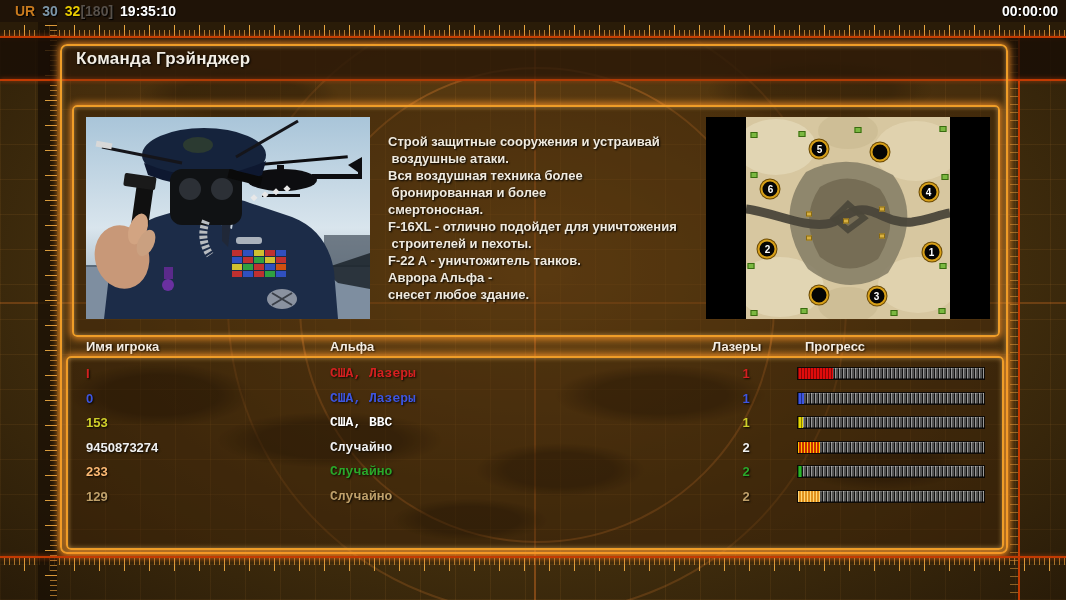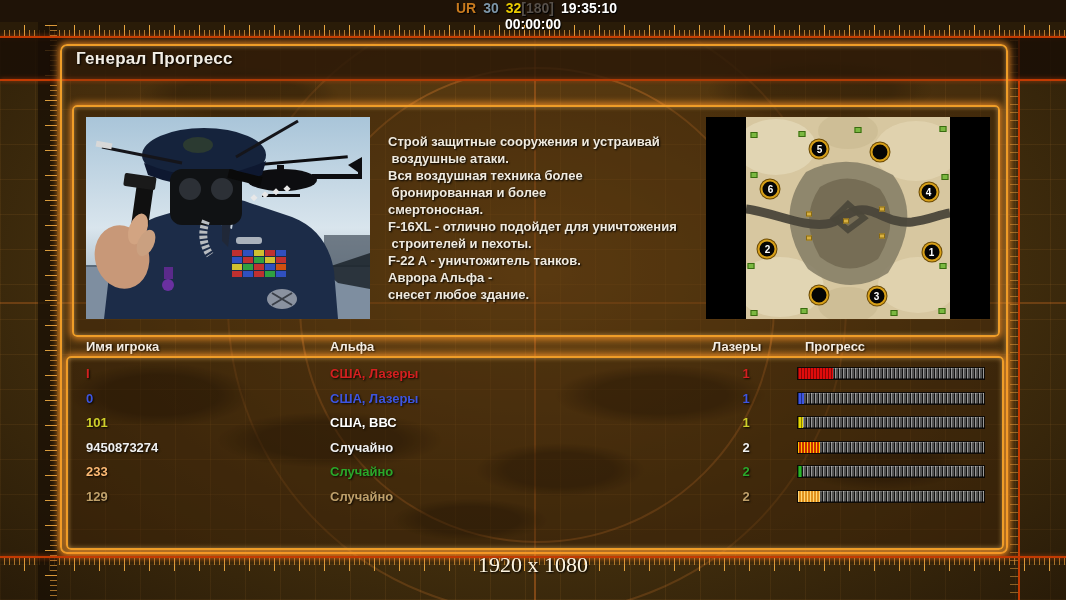--- a/index.html
+++ b/index.html
@@ -44,21 +44,21 @@
       repeating-linear-gradient(0deg, transparent 0 4px, rgba(220,150,55,.7) 4px 5px),
       repeating-linear-gradient(0deg, transparent 0 24px, rgba(250,180,70,.85) 24px 25px);
     background-size:7px 100%,12px 100%;background-position:top right;background-repeat:repeat-y;}
   .vline-right{position:absolute;left:1018px;top:36px;width:2px;height:564px;background:#c23a02;}
   .ruler-right{position:absolute;left:1002px;top:36px;width:16px;height:564px;
     background-image:repeating-linear-gradient(0deg, transparent 0 7px, rgba(220,150,55,.55) 7px 8px);
     background-size:8px 100%;background-position:top right;background-repeat:repeat-y;}
   
   .topbar{position:absolute;left:0;top:0;width:1066px;height:22px;background:#1f1307;
     display:flex;align-items:center;justify-content:space-between;
-    font-size:14px;font-weight:bold;padding:0 8px;box-sizing:border-box;flex-direction:column;}
+    font-size:14px;font-weight:bold;padding:0 8px;box-sizing:border-box;}
   .topbar .seg{margin-left:7px;text-shadow:1px 1px 1px #000;}
   .topbar .seg.tight{margin-left:0;}
   .topbar .timer{color:#fff;text-shadow:1px 1px 1px #000;}
   
   .title-band{position:absolute;left:0;top:38px;width:1066px;height:41px;background:rgba(24,14,5,.82);}
   .page-title{position:absolute;left:76px;top:44px;height:30px;line-height:30px;
     color:#f2ede4;font-size:17px;font-weight:bold;text-shadow:1px 1px 2px #000;letter-spacing:.3px;}
   
   .panel{position:absolute;border:2px solid #ef9d28;border-radius:5px;
     box-shadow:0 0 7px 2px rgba(255,150,40,.8), inset 0 0 5px rgba(255,200,110,.55);}
@@ -78,21 +78,21 @@
     border:2px solid #d8a018;box-shadow:0 0 0 1px #6a4a06;transform:translate(-50%,-50%);
     color:#fff;font-size:10px;font-weight:bold;text-align:center;line-height:15px;}
   .dot-green{position:absolute;width:5px;height:4px;background:#7ab840;border:1px solid #3a6a10;transform:translate(-50%,-50%);}
   .dot-gold{position:absolute;width:4px;height:3px;background:#d8b040;border:1px solid #8a6a10;transform:translate(-50%,-50%);}
   
   .thead span{position:absolute;top:339px;color:#f4efe6;font-size:13px;font-weight:bold;text-shadow:1px 1px 2px #000;}
   .h-name{left:86px;} .h-army{left:330px;} .h-team{left:712px;} .h-prog{left:805px;}
   .rows{position:absolute;left:66px;top:362px;width:934px;}
   .prow{position:relative;height:24.5px;}
   .prow span{position:absolute;top:4px;font-size:13px;font-weight:bold;text-shadow:1px 1px 2px rgba(0,0,0,.85);}
-  .pname{left:20px;} .parmy{left:264px;} .pteam{left:650px;width:60px;text-align:center;}
+  .pname{left:20px;} .parmy{left:264px;font-family:Liberation Mono, monospace;} .pteam{left:650px;width:60px;text-align:center;}
   .pbar{position:absolute;left:731px;top:5px;width:188px;height:13px;border:1px solid #0e0a06;box-sizing:border-box;
     background:repeating-linear-gradient(90deg,#101010 0 1px,#9a9a9a 1px 2px,#525252 2px 4px);
     box-shadow:inset 0 1px 0 rgba(255,255,255,.18), inset 0 -1px 0 rgba(0,0,0,.5);}
   .pfill{height:100%;}
   
   .res-label{position:absolute;left:0;top:552px;width:1066px;text-align:center;
     font-family:"Liberation Serif",serif;font-size:22px;color:#fdf4e0;text-shadow:1px 1px 2px #000;}
 </style>
 </head>
 <body>
@@ -114,21 +114,21 @@
 
   <div class="topbar">
     <div><span class="seg" style="color: rgb(200, 122, 30);">UR</span><span class="seg" style="color: rgb(125, 150, 168);">30</span><span class="seg" style="color: rgb(233, 203, 0);">32</span><span class="seg tight" style="color: rgb(87, 80, 74);">[180]</span><span class="seg" style="color: rgb(255, 255, 255);">19:35:10</span></div>
     <div class="timer">00:00:00</div>
   </div>
 
   <div class="title-band"></div>
   <div class="redline rl-b"></div>
 
   <div class="panel panel-outer"></div>
-  <div class="page-title">Генерал Прогресс</div>
+  <div class="page-title">Команда Грэйнджер</div>
 
   <div class="panel panel-info"></div>
 
   <div class="portrait">
     <svg width="284" height="202" viewBox="0 0 284 202">
       <defs>
         <linearGradient id="sky" x1="0" y1="0" x2="0" y2="1">
           <stop offset="0" stop-color="#a9c5d9"></stop>
             <stop offset=".55" stop-color="#d9e5ed"></stop>
             <stop offset="1" stop-color="#8ea2b2"></stop>
@@ -278,21 +278,21 @@
       </div>
       <div class="prow">
         <span class="pname" style="color: rgb(61, 85, 224);">0</span>
         <span class="parmy" style="color: rgb(61, 85, 224);">США, Лазеры</span>
         <span class="pteam" style="color: rgb(61, 85, 224);">1</span>
         <div class="pbar">
           <div class="pfill" style="width: 3%; background: repeating-linear-gradient(90deg, rgb(30, 47, 138) 0px, rgb(30, 47, 138) 1px, rgb(61, 85, 224) 1px, rgb(61, 85, 224) 3px);"></div>
         </div>
       </div>
       <div class="prow">
-        <span class="pname" style="color: rgb(207, 207, 42);">101</span>
+        <span class="pname" style="color: rgb(207, 207, 42);">153</span>
         <span class="parmy" style="color: #ffffff;">США, ВВС</span>
         <span class="pteam" style="color: rgb(207, 207, 42);">1</span>
         <div class="pbar">
           <div class="pfill" style="width: 2.5%; background: repeating-linear-gradient(90deg, rgb(138, 128, 0) 0px, rgb(138, 128, 0) 1px, rgb(230, 216, 0) 1px, rgb(230, 216, 0) 3px);"></div>
         </div>
       </div>
       <div class="prow">
         <span class="pname" style="color: rgb(240, 240, 240);">9450873274</span>
         <span class="parmy" style="color: rgb(240, 240, 240);">Случайно</span>
         <span class="pteam" style="color: rgb(240, 240, 240);">2</span>
@@ -312,14 +312,13 @@
         <span class="pname" style="color: rgb(191, 160, 106);">129</span>
         <span class="parmy" style="color: rgb(191, 160, 106);">Случайно</span>
         <span class="pteam" style="color: rgb(191, 160, 106);">2</span>
         <div class="pbar">
           <div class="pfill" style="width: 12%; background: repeating-linear-gradient(90deg, rgb(255, 216, 120) 0px, rgb(255, 216, 120) 1px, rgb(224, 146, 30) 1px, rgb(224, 146, 30) 3px);"></div>
         </div>
       </div>
     </div>
 
   <div class="redline rl-c"></div>
-  <div class="res-label">1920 x 1080</div>
 </div>
 
 </body></html>

